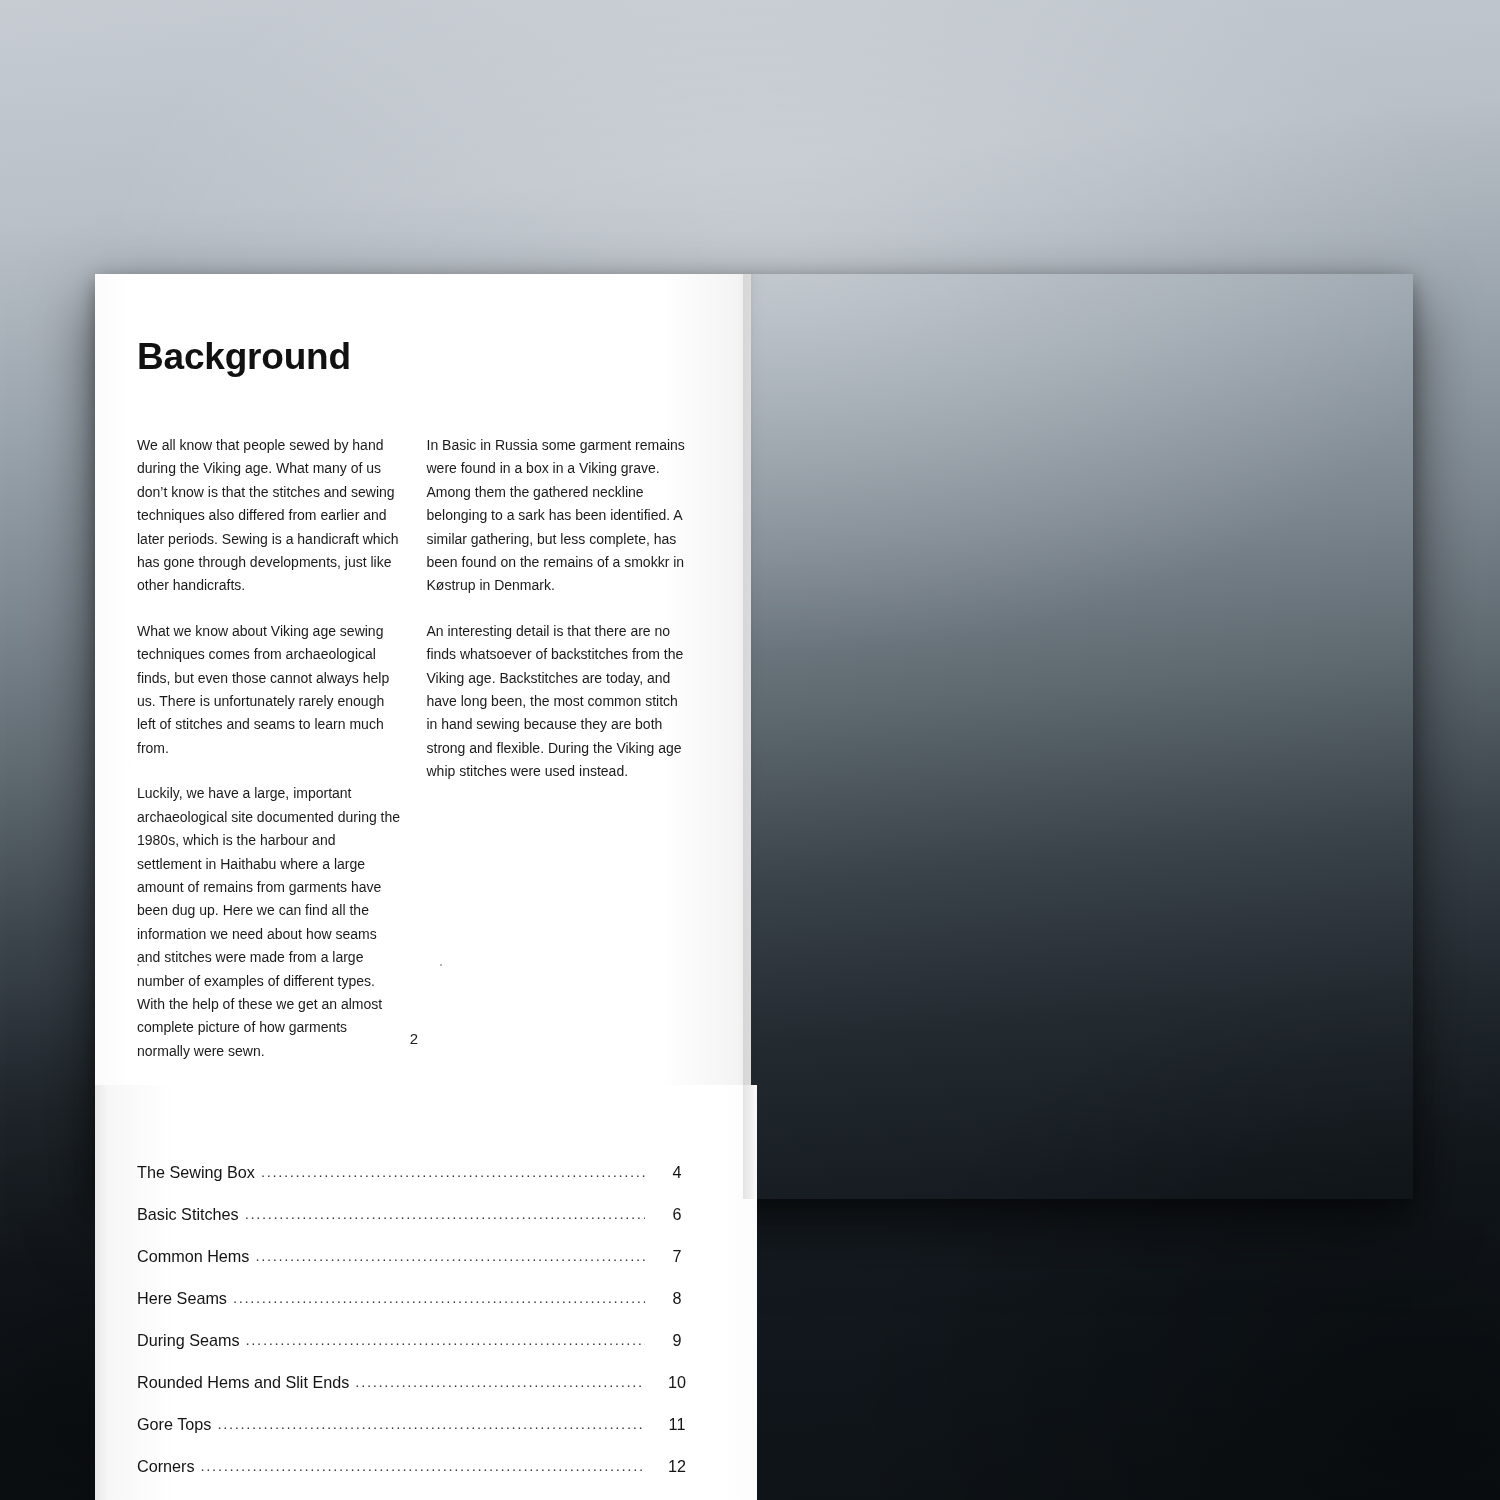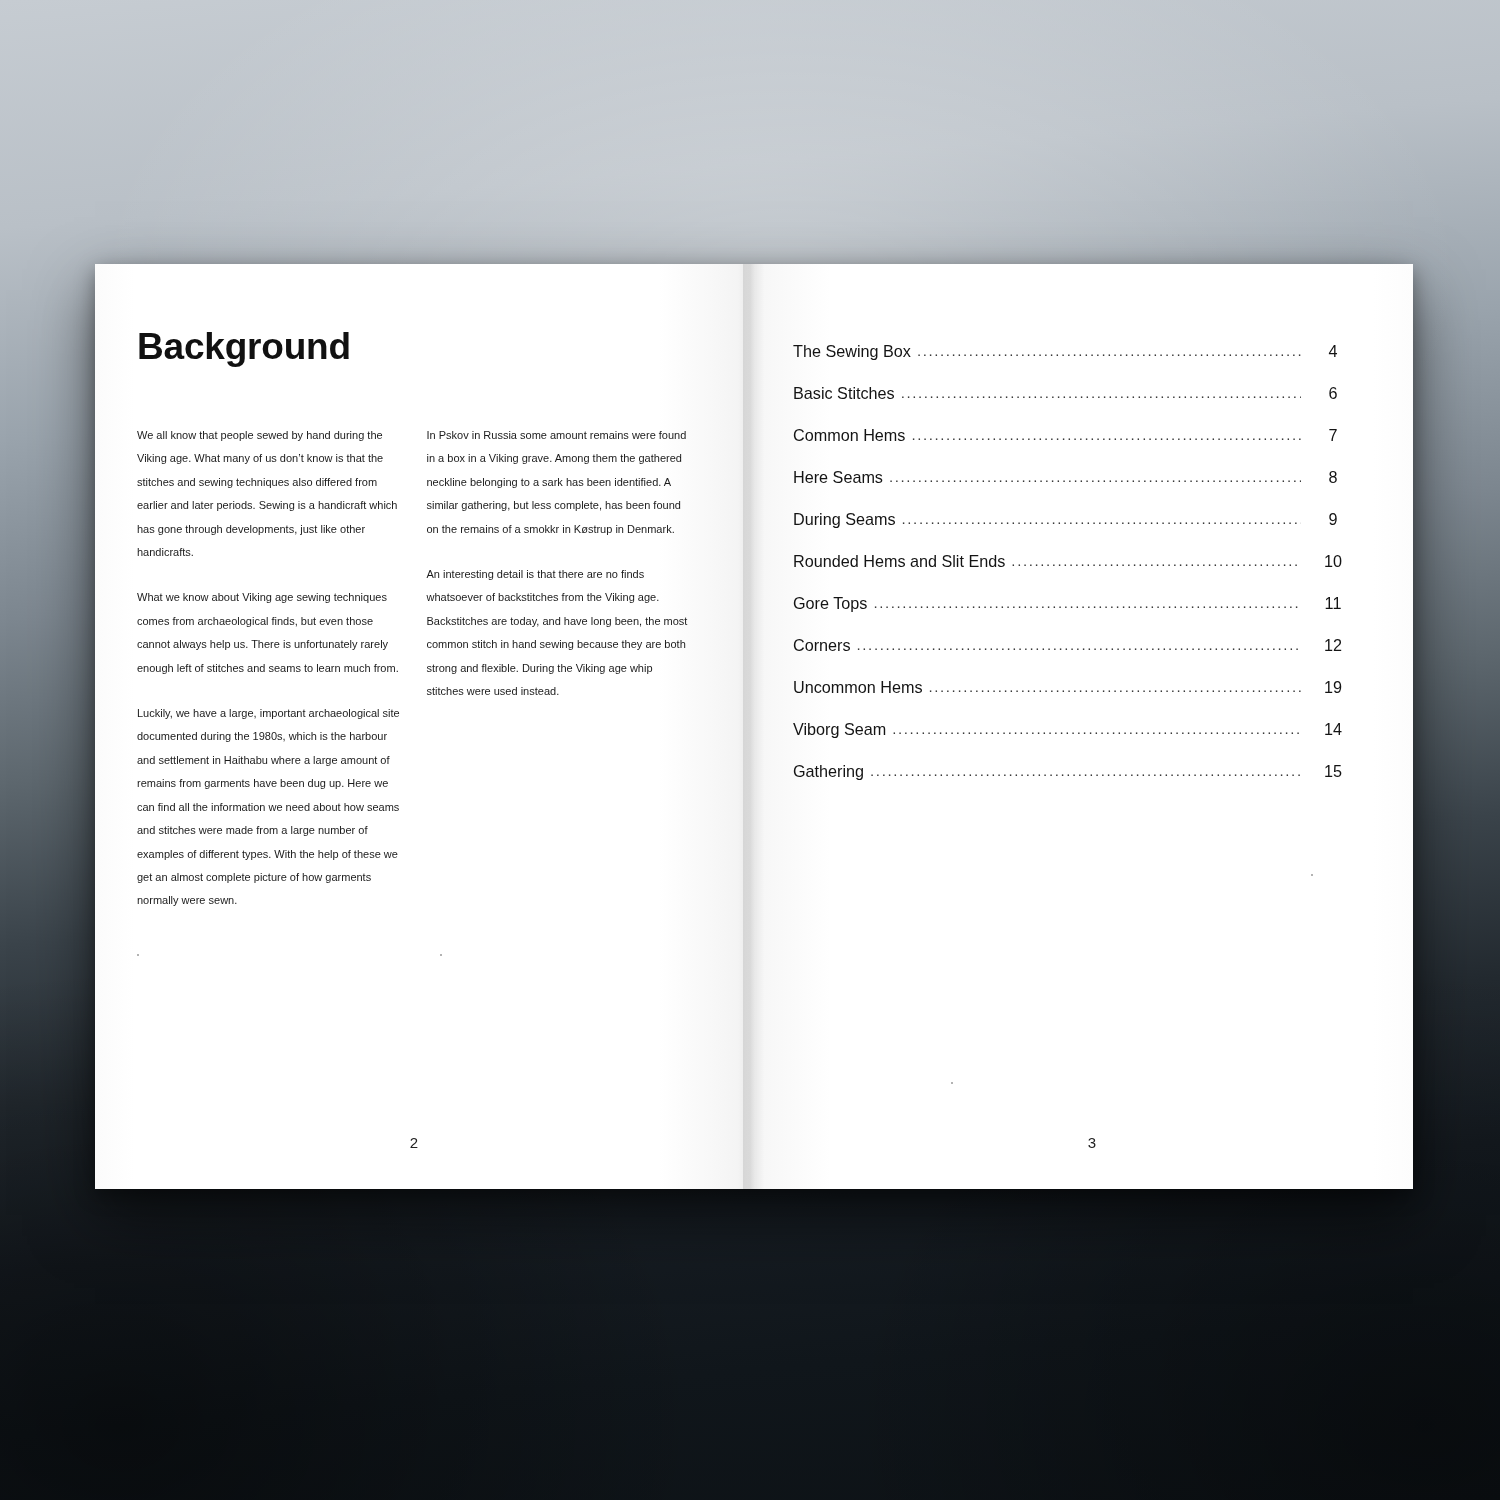--- a/index.html
+++ b/index.html
@@ -30,25 +30,26 @@
     background:
       radial-gradient(ellipse 1100px 620px at 52% 18%, rgba(255,255,255,0.30), rgba(255,255,255,0) 62%),
       radial-gradient(ellipse 900px 700px at 8% 95%, rgba(0,0,0,0.45), rgba(0,0,0,0) 65%),
       radial-gradient(ellipse 900px 700px at 95% 95%, rgba(0,0,0,0.40), rgba(0,0,0,0) 65%);
     pointer-events: none;
   }
 
   #book {
     position: absolute;
     left: 95px;
-    top: 264px;
+    top: 274px;
     width: 1318px;
     height: 925px;
     display: flex;
     box-shadow: 0 26px 60px rgba(0,0,0,0.55), 0 6px 18px rgba(0,0,0,0.35);
+    flex-direction: column;
   }
   .page {
     position: relative;
     background: #ffffff;
     height: 100%;
     box-sizing: border-box;
   }
   .page.left {
     width: 656px;
     padding: 62px 60px 0 40px;
@@ -83,21 +84,21 @@
 
   .columns {
     display: flex;
     gap: 25px;
     padding-left: 2px;
   }
   .col {
     width: 283px;
   }
   .col p {
-    font-size: 11px;
+    font-size: 14px;
     line-height: 23.4px;
     color: #1b1b1b;
     margin: 0 0 22px 0;
     text-align: left;
   }
 
   
   .toc {
     padding-left: 2px;
     margin-top: 16px;
@@ -155,21 +156,21 @@
     <div class="page left">
       <h1 class="page-title">Background</h1>
 
       <div class="columns">
         <div class="col">
           <p>We all know that people sewed by hand during the Viking age. What many of us don’t know is that the stitches and sewing techniques also differed from earlier and later periods. Sewing is a handicraft which has gone through developments, just like other handicrafts.</p>
           <p>What we know about Viking age sewing techniques comes from archaeological finds, but even those cannot always help us. There is unfortunately rarely enough left of stitches and seams to learn much from.</p>
           <p>Luckily, we have a large, important archaeological site documented during the 1980s, which is the harbour and settlement in Haithabu where a large amount of remains from garments have been dug up. Here we can find all the information we need about how seams and stitches were made from a large number of examples of different types. With the help of these we get an almost complete picture of how garments normally were sewn.</p>
         </div>
         <div class="col">
-          <p>In Pskov in Russia some amount remains were found in a box in a Viking grave. Among them the gathered neckline belonging to a sark has been identified. A similar gathering, but less complete, has been found on the remains of a smokkr in Køstrup in Denmark.</p>
+          <p>In Basic in Russia some garment remains were found in a box in a Viking grave. Among them the gathered neckline belonging to a sark has been identified. A similar gathering, but less complete, has been found on the remains of a smokkr in Køstrup in Denmark.</p>
           <p>An interesting detail is that there are no finds whatsoever of backstitches from the Viking age. Backstitches are today, and have long been, the most common stitch in hand sewing because they are both strong and flexible. During the Viking age whip stitches were used instead.</p>
         </div>
       </div>
 
       <span class="tiny-dot" style="left:42px; top:690px;"></span>
       <span class="tiny-dot" style="left:345px; top:690px;"></span>
 
       <div class="folio left-folio">2</div>
     </div>
 

